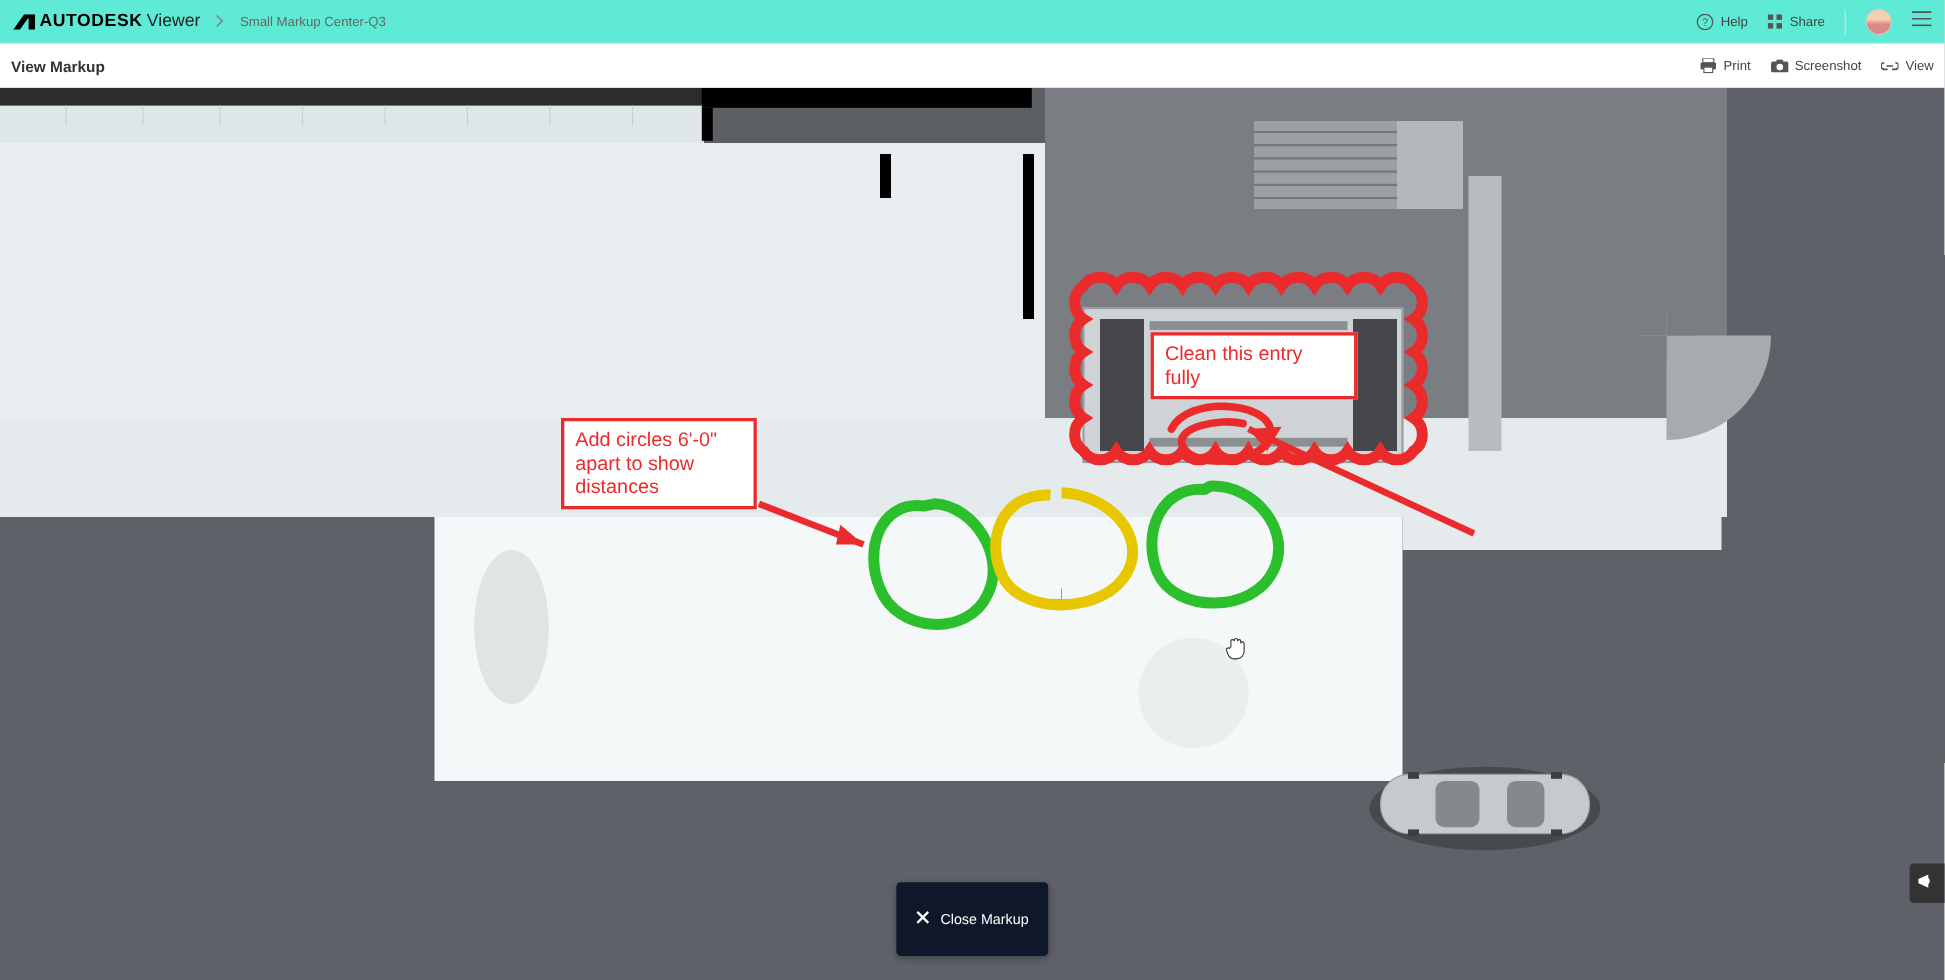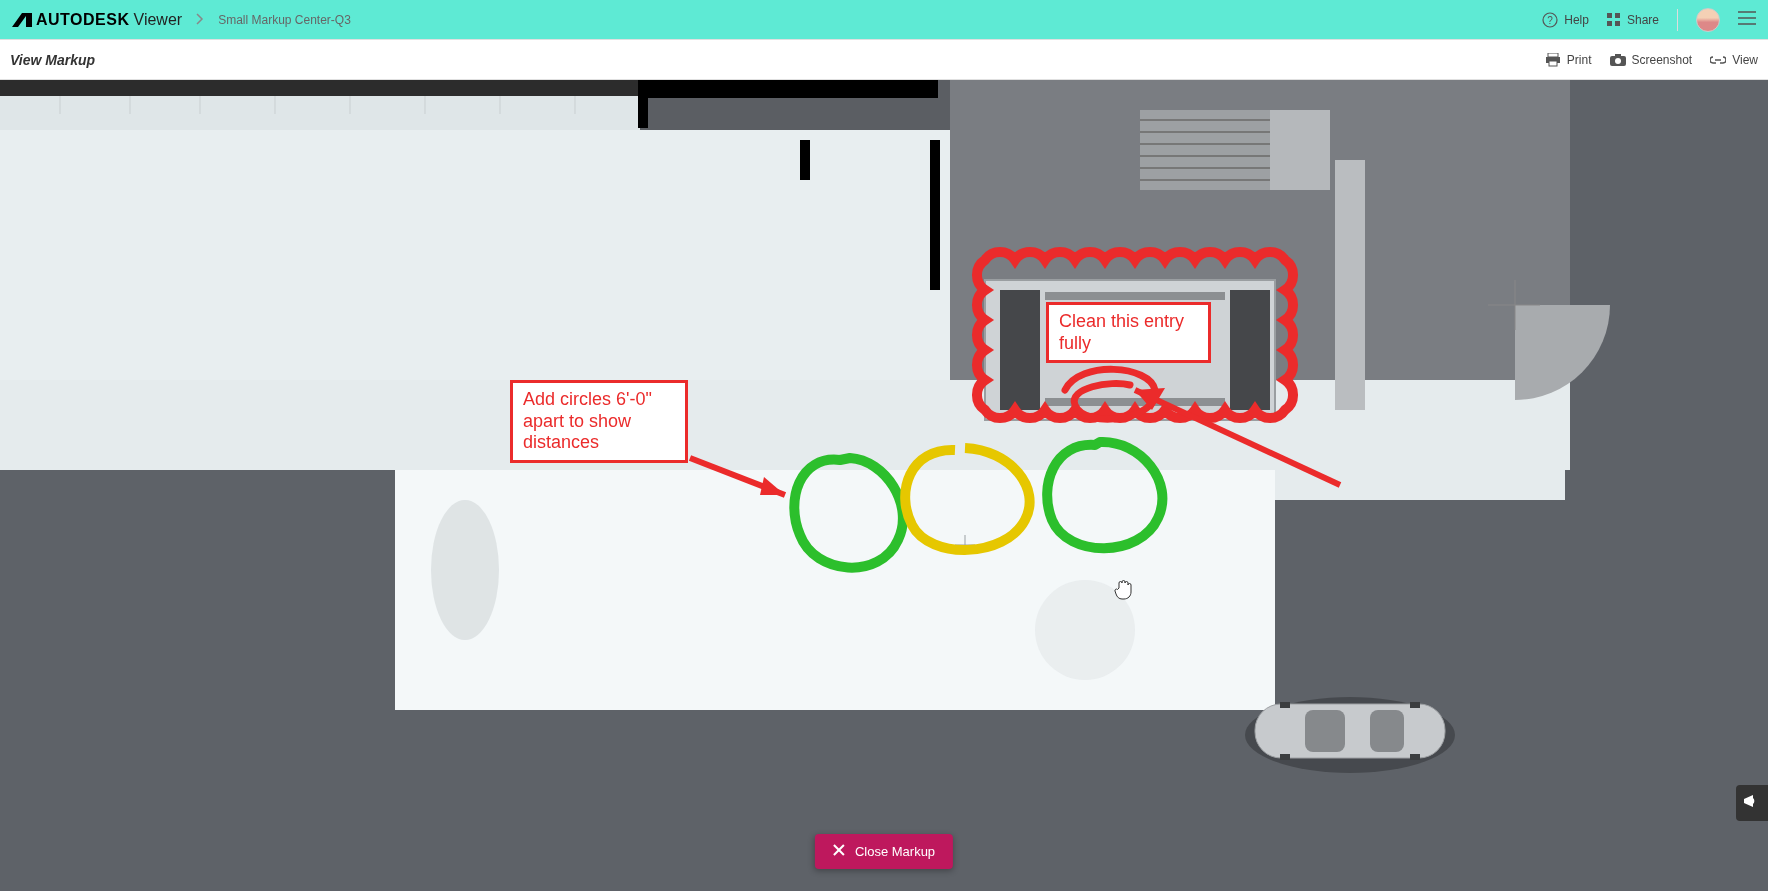--- a/index.html
+++ b/index.html
@@ -62,21 +62,21 @@
 
 
 .subheader {
   height: 40px;
   display: flex;
   align-items: center;
   justify-content: space-between;
   padding: 0 10px;
   border-bottom: 1px solid #e0e0e0;
 }
-.subheader-title { font-size: 14px; font-weight: 600; color: #333; font-style: italic; }
+.subheader-title { font-size: 14px; font-weight: 600; color: #333; }
 .subheader-right { display:flex; gap:18px; align-items:flex-start; }
 
 
 .canvas {
   position: relative;
   width: 100%;
   height: calc(100% - 80px);
   background: #fff;
   overflow: hidden;
 }
@@ -84,24 +84,24 @@
   position: absolute;
   inset: 0;
 }
 
 
 .close-markup {
   position: absolute;
   left: 50%;
   transform: translateX(-50%);
   bottom: 22px;
-  background: #be185d;
+  background: #0f172a;
   color: #fff;
   border-radius: 4px;
-  padding: 10px 18px;
+  padding: 26px 18px;
   display: flex;
   align-items: center;
   gap: 10px;
   font-size: 13px;
   font-weight: 500;
   cursor: pointer;
   box-shadow: 0 2px 6px rgba(0,0,0,0.3);
 }
 
 
@@ -329,21 +329,21 @@
     <polygon points="1135,310 1165,308 1152,330" fill="#eb2b2b"></polygon>
 
     <path d="M840 380 C800 375 785 420 800 455 C815 495 880 500 898 460 C915 425 885 380 850 378 Z" fill="none" stroke="#2cbf2c" stroke-width="10" stroke-linejoin="round"></path>
     <path d="M955 370 C910 368 895 412 912 445 C930 480 1005 478 1025 440 C1042 408 1010 370 965 368" fill="none" stroke="#e6c700" stroke-width="10" stroke-linejoin="round"></path>
     <path d="M1095 365 C1055 362 1038 405 1052 440 C1068 478 1140 478 1158 438 C1175 402 1140 360 1100 362 Z" fill="none" stroke="#2cbf2c" stroke-width="10" stroke-linejoin="round"></path>
   </svg>
 
   <div class="markup-box" style="left:510px; top:300px; width:178px;">
     <span>Add circles 6'-0" apart to show distances</span>
   </div>
-  <div class="markup-box" style="left:1046px; top:222px; width:165px;">
+  <div class="markup-box" style="left:1046px; top:222px; width:188px;">
     <span>Clean this entry fully</span>
   </div>
 
   <div class="hand-cursor" style="left:1113px; top:498px;">
     <svg width="20" height="22" viewBox="0 0 20 22">
       <path d="M6 10 V5 a1.5 1.5 0 0 1 3 0 V4 a1.5 1.5 0 0 1 3 0 V5 a1.5 1.5 0 0 1 3 0 V7 a1.5 1.5 0 0 1 3 0 V14 c0 4 -3 7 -7 7 h-2 c-3 0 -5 -2 -6 -5 l-1 -3 a1.5 1.5 0 0 1 2.5 -1.5 Z" fill="#fff" stroke="#333" stroke-width="1"></path>
     </svg>
   </div>
 
   <div class="feedback-tab">

